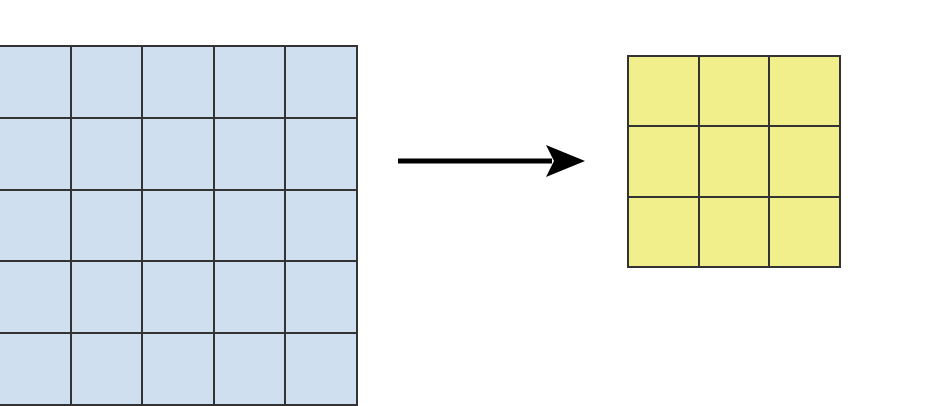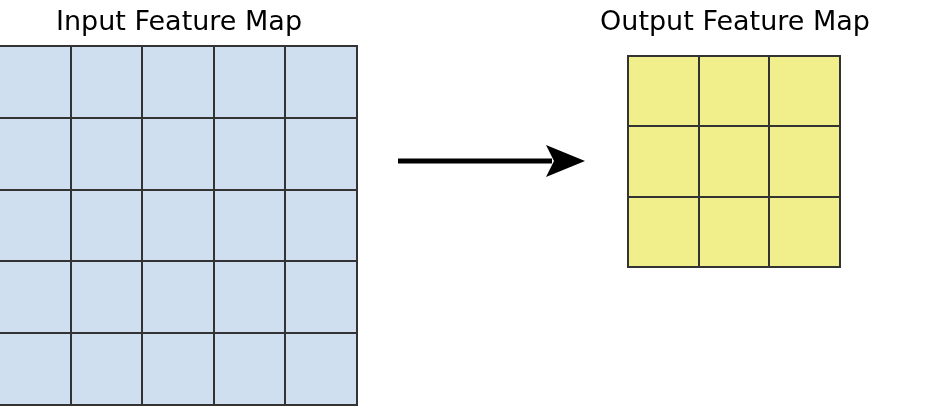--- a/index.html
+++ b/index.html
@@ -84,23 +84,21 @@
     top: 138px;
     width: 200px;
     height: 48px;
   }
 </style>
 </head>
 <body>
 
 <div id="canvas">
 
-  <div class="fig-title" id="input-title">Input Feature Map</div>
 
-  <div class="fig-title" id="output-title">Output Feature Map</div>
 
   <div class="grid" id="input-grid">
     <div class="cell"></div>
     <div class="cell"></div>
     <div class="cell"></div>
     <div class="cell"></div>
     <div class="cell"></div>
     <div class="cell"></div>
     <div class="cell"></div>
     <div class="cell"></div>

